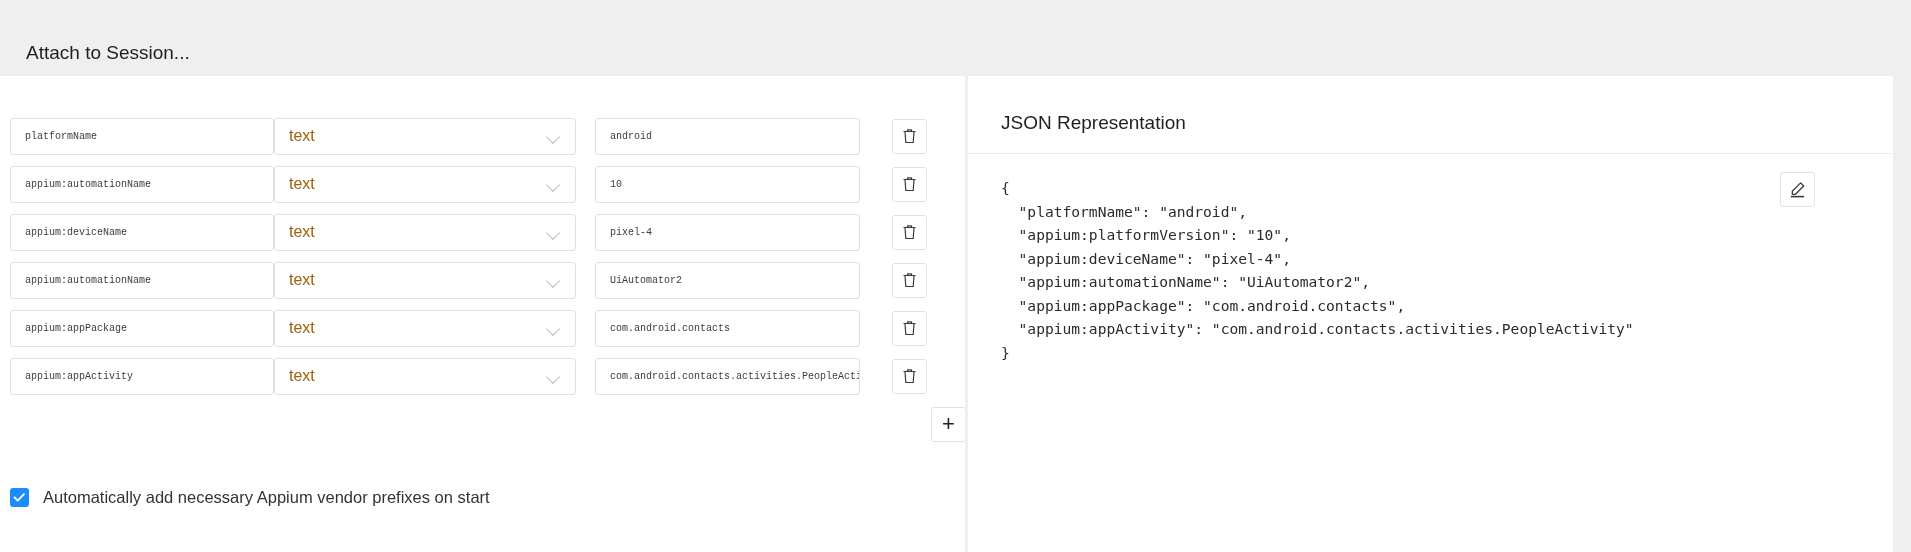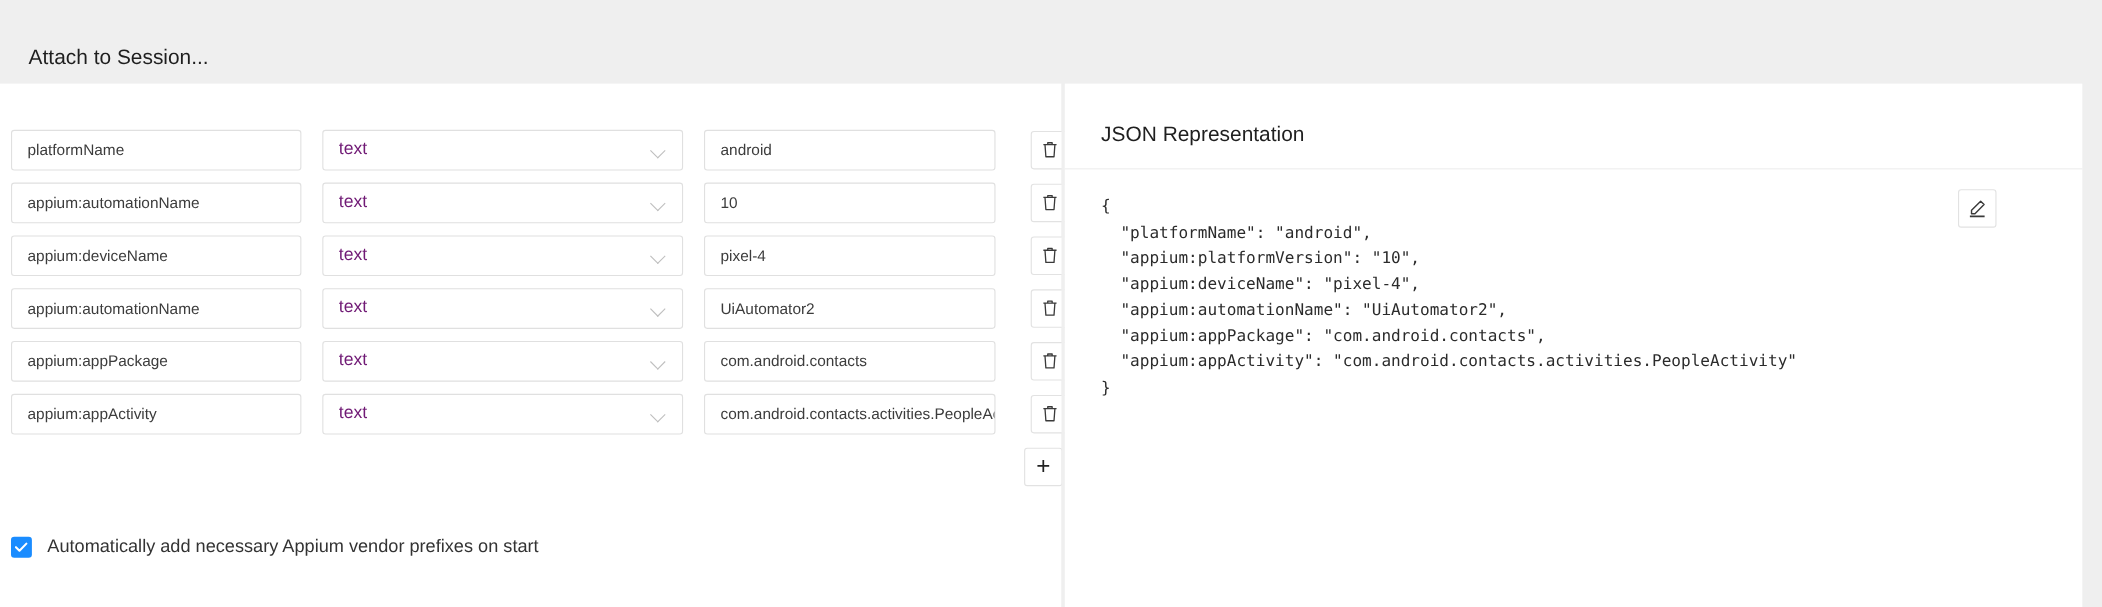--- a/index.html
+++ b/index.html
@@ -86,33 +86,32 @@
   }
   .field {
     box-sizing: border-box;
     height: 37px;
     border: 1px solid #e0e0e0;
     border-radius: 3px;
     background: #ffffff;
     display: flex;
     align-items: center;
     padding: 0 14px;
-    font-family: Liberation Sans, sans-serif;
-    font-size: 14px;
+    font-family: Liberation Mono, monospace;
+    font-size: 10px;
     color: #3c3c3c;
     overflow: hidden;
     white-space: nowrap;
   }
   .field.name  { width: 264px; }
   .field.type  {
-    width: 328px;
-    margin-left: 19px;
+    width: 302px;
     font-family: "Liberation Sans", sans-serif;
     font-size: 16px;
-    color: #701a75;
+    color: #a16207;
     justify-content: space-between;
     cursor: pointer;
   }
   .field.value { width: 265px; margin-left: 19px; }
 
   .chevron {
     width: 15px;
     height: 15px;
     position: relative;
     flex: none;

